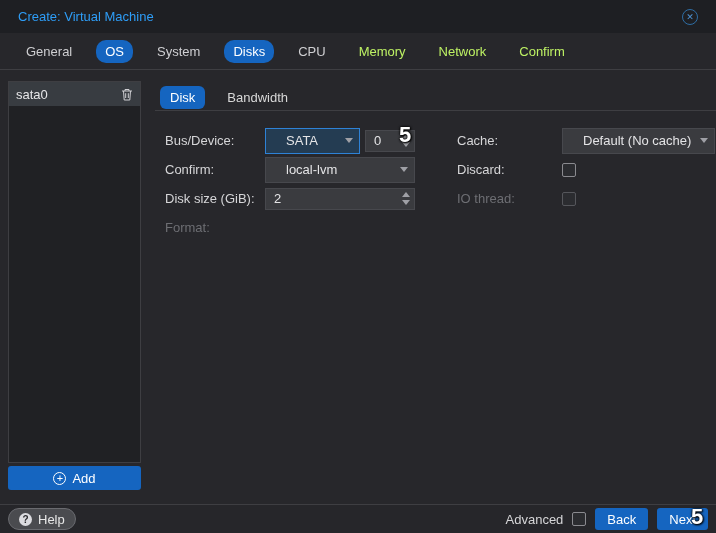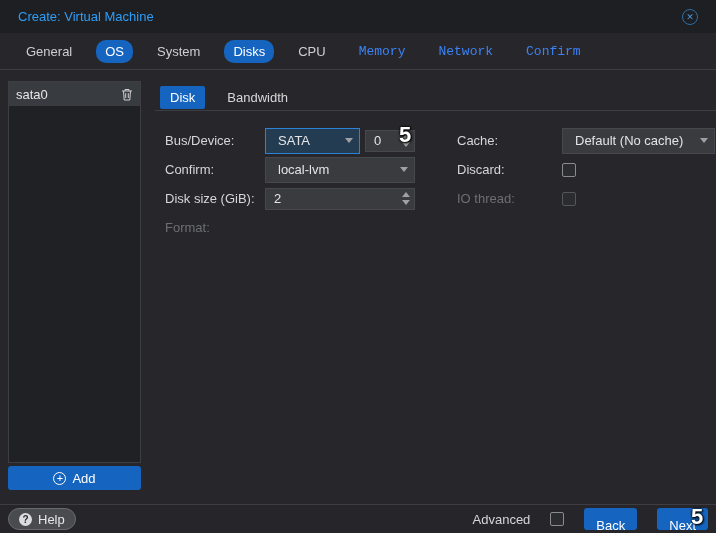--- a/index.html
+++ b/index.html
@@ -24,49 +24,49 @@
     display:flex;align-items:center;padding:0 18px;}
   .title{color:var(--title-color);font-size:13px;}
   .close-btn{margin-left:auto;width:16px;height:16px;border:1px solid #2e6da4;border-radius:50%;
     color:#4f94d4;font-size:9px;display:flex;align-items:center;justify-content:center;cursor:pointer;}
 
   
   .tabbar{position:absolute;top:33px;left:0;right:0;height:37px;display:flex;align-items:center;
     padding-left:17px;gap:15px;border-bottom:1px solid var(--line);background:var(--bg);}
   .tab{padding:4px 9px;border-radius:2px;color:#cfcfd2;cursor:pointer;}
   .tab.active{background:var(--accent);color:#fff;border-radius:10px;}
-  .tab.disabled{color:#3b82f6;cursor:default;font-family:Liberation Mono, monospace;}
+  .tab.disabled{color:#bef264;cursor:default;}
 
   
   .disk-panel{position:absolute;left:8px;top:81px;width:133px;height:382px;
     background:var(--panel);border:1px solid var(--line);}
   .disk-row{height:24px;background:#383c41;display:flex;align-items:center;padding:10px 7px;
     color:#e6e6e8;cursor:pointer;}
   .trash{margin-left:auto;display:flex;align-items:center;cursor:pointer;}
   .add-btn{position:absolute;left:8px;top:466px;width:133px;height:24px;background:var(--accent);
     border:none;border-radius:3px;color:#fff;font-size:13px;display:flex;align-items:center;
     justify-content:center;gap:6px;cursor:pointer;font-family:"Liberation Sans",sans-serif;}
   .circle-plus{width:13px;height:13px;border:1px solid #fff;border-radius:50%;font-size:11px;
     line-height:11px;display:flex;align-items:center;justify-content:center;}
 
   
   .subtabs{position:absolute;left:155px;top:84px;right:0;height:27px;display:flex;
     align-items:center;gap:12px;padding-left:5px;border-bottom:1px solid var(--line);}
   .subtab{padding:4px 10px;border-radius:2px;color:#d8d8d8;cursor:pointer;}
-  .subtab.active{background:var(--accent);color:#fff;}
+  .subtab.active{background:var(--accent);color:#fff;border-radius:6px;}
 
   
   .form-left{position:absolute;left:165px;top:126px;width:252px;}
   .form-right{position:absolute;left:437px;top:126px;width:260px;margin-left:20px;}
   .frow{height:29px;display:flex;align-items:center;}
   .flabel{width:100px;flex:0 0 100px;color:var(--text);}
   .form-right .flabel{width:105px;flex:0 0 105px;}
   .flabel.disabled{color:var(--text-dim);}
   .combo{height:26px;background:var(--field);border:1px solid var(--field-border);color:#e4e4e6;
-    display:flex;align-items:center;padding:0 20px 0 12px;position:relative;cursor:pointer;
+    display:flex;align-items:center;padding:0 20px 0 20px;position:relative;cursor:pointer;
     white-space:nowrap;overflow:hidden;}
   .combo .chev{position:absolute;right:6px;top:9px;width:0;height:0;
     border-left:4px solid transparent;border-right:4px solid transparent;border-top:5px solid #9fa0a6;}
   .combo.focused{background:#243c52;border-color:#2e82d6;}
   .combo.disabled{background:#323337;border-color:#3d3e42;color:var(--text-dim);cursor:default;}
   .combo.disabled .chev{border-top-color:#5f6065;}
   .numfield{height:22px;background:var(--field);border:1px solid var(--field-border);color:#e4e4e6;
     display:flex;align-items:center;padding:0 16px 0 8px;position:relative;cursor:text;}
   .spinner{position:absolute;right:4px;top:3px;display:flex;flex-direction:column;gap:3px;}
   .spin-up{width:0;height:0;border-left:4px solid transparent;border-right:4px solid transparent;
@@ -81,22 +81,22 @@
   .checkbox.disabled{border-color:#55565b;cursor:default;}
 
   
   .footer{position:absolute;left:0;right:0;bottom:0;height:29px;background:#26262a;
     border-top:1px solid var(--line);}
   .help-btn{position:absolute;left:8px;top:3px;height:22px;padding:0 10px;background:#4a4b4f;
     border:1px solid #6a6b70;border-radius:11px;color:#e8e8e8;display:flex;align-items:center;
     gap:6px;font-size:13px;cursor:pointer;font-family:"Liberation Sans",sans-serif;}
   .help-circle{width:13px;height:13px;background:#dcdce0;color:#2a2a2e;border-radius:50%;
     font-size:10px;font-weight:bold;display:flex;align-items:center;justify-content:center;}
-  .footer-right{position:absolute;right:8px;top:3px;height:22px;display:flex;align-items:center;gap:20px;}
-  .btn-blue{height:22px;padding:10px 12px;background:var(--accent);border:none;border-radius:3px;
+  .footer-right{position:absolute;right:8px;top:3px;height:22px;display:flex;align-items:center;gap:9px;}
+  .btn-blue{height:22px;padding:4px 12px;background:var(--accent);border:none;border-radius:3px;
     color:#fff;font-size:13px;cursor:pointer;font-family:"Liberation Sans",sans-serif;}
 
   
   .marker{position:absolute;color:#fff;font-size:22px;font-weight:bold;
     text-shadow:0 0 2px #000,0 0 3px #000,1px 1px 2px #000;pointer-events:none;}
   .marker-1{left:399px;top:122px;}
   .marker-2{left:691px;top:504px;}
 </style>
 </head>
 <body>

